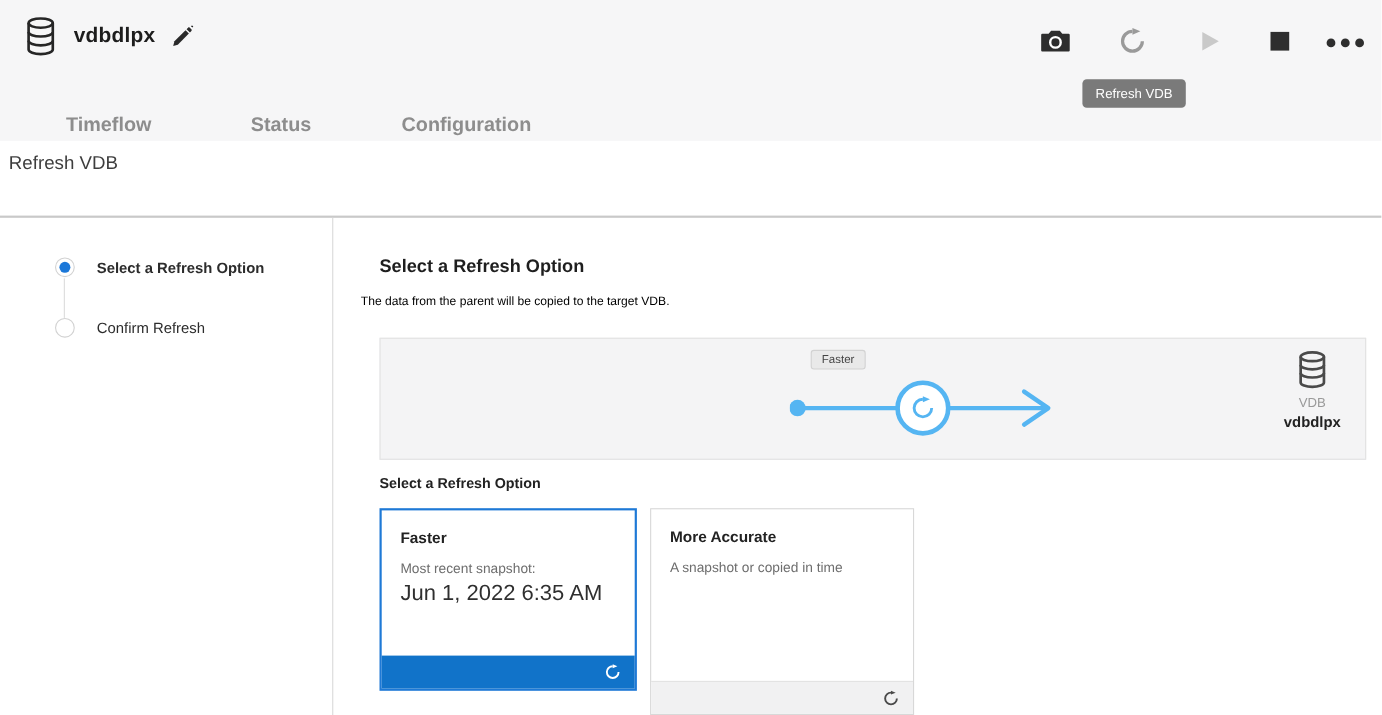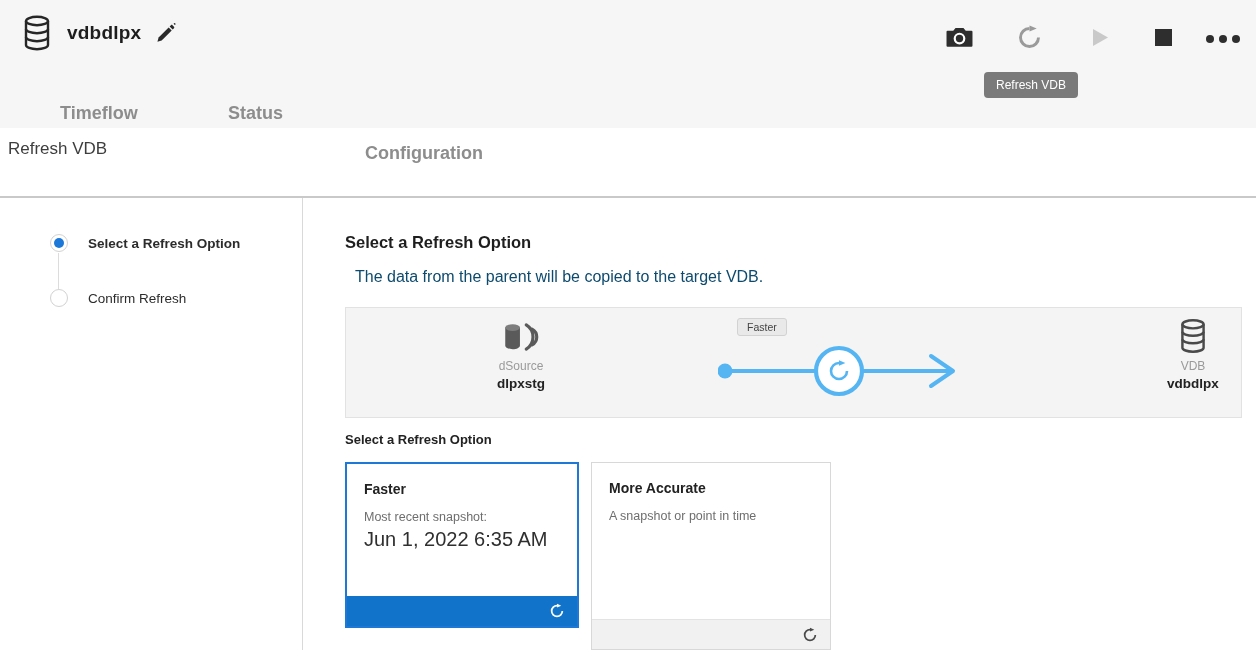--- a/index.html
+++ b/index.html
@@ -26,40 +26,40 @@
   .tooltip {
     position:absolute; left:984px; top:72px; height:26px; padding:0 12px;
     background:var(--tooltip_bg,#7a7a7a); border-radius:4px; color:#fff; font-size:12px;
     display:flex; align-items:center; white-space:nowrap;
   }
 
   .tabs { position:absolute; top:103px; left:0; width:100%; height:25px; font-size:18px; font-weight:bold; color:#8d8d8d; }
   .tab { position:absolute; top:0; cursor:pointer; }
   .tab-timeflow { left:60px; }
   .tab-status { left:228px;text-align:center; }
-  .tab-config { left:365px;margin-top:40px; }
+  .tab-config { left:365px; }
 
   
   .page-title { position:absolute; left:8px; top:139px; font-size:17px; color:#3e3e3e; }
   .h-divider { position:absolute; left:0; top:196px; width:1256px; height:2px; background:#c9c9c9; }
   .v-divider { position:absolute; left:302px; top:198px; width:1px; height:452px; background:#d9d9d9; }
 
   
   .step { position:absolute; display:flex; align-items:center; cursor:pointer; }
   .step-circle { width:18px; height:18px; border-radius:50%; background:#fff; border:1px solid #d2d2d2; display:flex; align-items:center; justify-content:center; }
   .step-dot { width:10px; height:10px; border-radius:50%; background:var(--step_dot,#1b78d9); }
   .step-label { margin-left:20px; font-size:13.5px; color:#2c2c2c; }
   .step-1 { left:50px; top:234px; }
   .step-1 .step-label { font-weight:bold; }
   .step-2 { left:50px; top:289px; }
   .step-connector { position:absolute; left:58px; top:253px; width:1px; height:36px; background:#dcdcdc; }
 
   
   .main-heading { position:absolute; left:345px; top:233px; font-size:16.5px; font-weight:bold; color:#1e1e1e; }
-  .main-desc { position:absolute; left:355px; top:268px; font-size:16px; color:#0c4a6e; }
+  .main-desc { position:absolute; left:328px; top:268px; font-size:11px; color:#000000; }
 
   .diagram-panel {
     position:absolute; left:345px; top:307px; width:897px; height:111px;
     background:var(--panel_bg,#f4f4f5); border:1px solid #e2e2e2;
   }
   .node { position:absolute; display:flex; flex-direction:column; align-items:center; }
   .node-source { left:125px; top:12px; width:100px; }
   .node-target { left:807px; top:10px; width:80px; }
   .node-type { font-size:12px; color:#9a9a9a; margin-top:5px; }
   .node-name { font-size:13.5px; font-weight:bold; color:#222; margin-top:3px; }
@@ -175,34 +175,20 @@
 <div class="step step-2">
   <span class="step-circle"></span>
   <span class="step-label">Confirm Refresh</span>
 </div>
 
 <div class="main-heading">Select a Refresh Option</div>
 <div class="main-desc">The data from the parent will be copied to the target VDB.</div>
 
 <div class="diagram-panel">
 
-  <div class="node node-source">
-    <span>
-      <svg width="42" height="34" viewBox="0 0 40 32">
-        <path fill="#5a5a5a" d="M5 7 v17 c0 2 3.2 3.6 7 3.6 s7-1.6 7-3.6 V7 Z"></path>
-        <ellipse cx="12" cy="7" rx="7" ry="3.2" fill="#7d7d7d"></ellipse>
-        <g fill="none" stroke="#5a5a5a" stroke-width="3" stroke-linecap="round">
-          <path d="M25 4.5 a13.5 13.5 0 0 1 0 23"></path>
-          <path d="M30.5 8.5 a8.5 8.5 0 0 1 0 15"></path>
-        </g>
-      </svg>
-    </span>
-    <span class="node-type">dSource</span>
-    <span class="node-name">dlpxstg</span>
-  </div>
 
   <span class="faster-badge">Faster</span>
 
   <svg class="arrow-svg" width="244" height="62" viewBox="0 0 244 62">
     <g stroke="var(--arrow_blue,#55b5f2)" fill="none" stroke-width="4">
       <line x1="7" y1="31" x2="232" y2="31"></line>
       <polyline points="213,16 235,31 213,46" stroke-linecap="round" stroke-linejoin="round"></polyline>
     </g>
     <circle cx="7" cy="31" r="7.5" fill="var(--arrow_blue,#55b5f2)"></circle>
     <circle cx="121" cy="31" r="23" fill="#ffffff" stroke="var(--arrow_blue,#55b5f2)" stroke-width="4.2"></circle>
@@ -238,20 +224,20 @@
   <div class="card-footer footer-blue">
     <svg width="16" height="16" viewBox="0 0 24 24">
         <use href="#ic-refresh"></use>
       </svg>
   </div>
 </div>
 
 <div class="option-card card-accurate">
   <div class="card-body">
     <div class="card-title">More Accurate</div>
-    <div class="card-sub">A snapshot or point in time</div>
+    <div class="card-sub">A snapshot or copied in time</div>
   </div>
   <div class="card-footer footer-gray">
     <svg width="16" height="16" viewBox="0 0 24 24">
         <use href="#ic-refresh"></use>
       </svg>
   </div>
 </div>
 
 </body></html>

